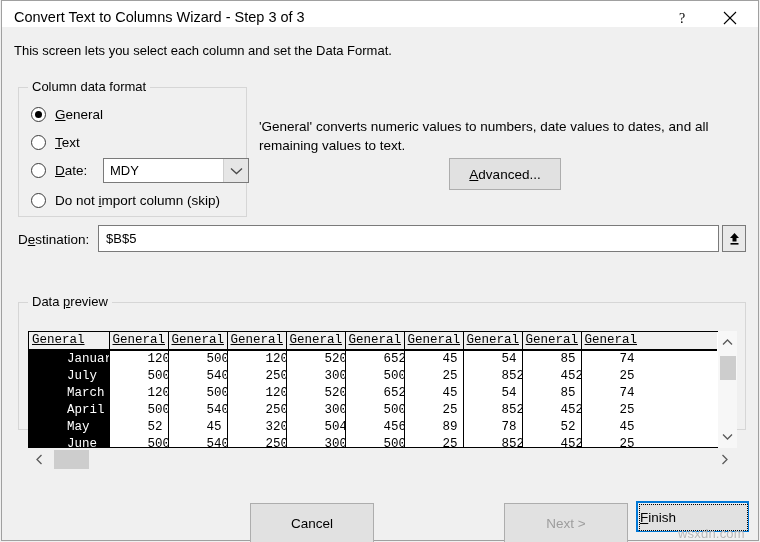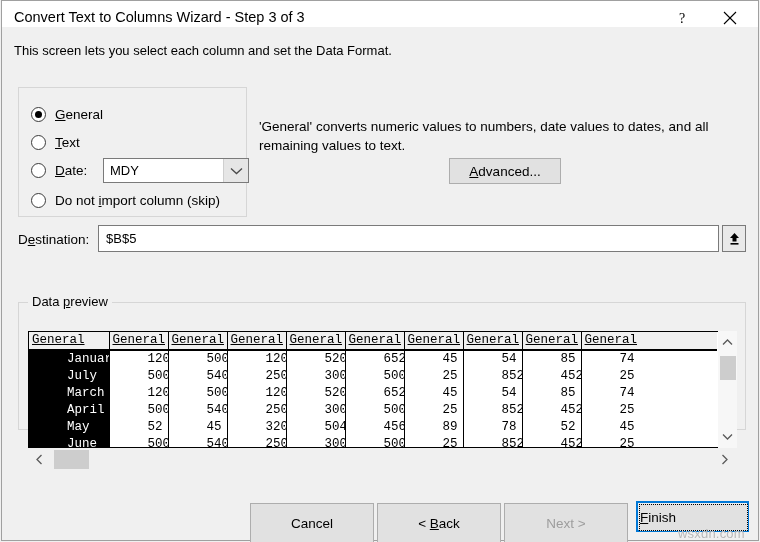--- a/index.html
+++ b/index.html
@@ -181,21 +181,21 @@
     justify-content: center;
     cursor: default;
   }
   .btn.disabled { color: #9d9d9d; }
 
   #btn-advanced {
     position: absolute;
     left: 447px;
     top: 157px;
     width: 112px;
-    height: 26px;
+    height: 32px;
   }
 
   .dest-label {
     position: absolute;
     left: 16px;
     top: 231px;
     font-size: 13.5px;
     color: #000;
   }
   #dest-input {
@@ -393,20 +393,21 @@
         <svg width="14" height="14" viewBox="0 0 14 14">
           <line x1="1" y1="1" x2="13" y2="13" stroke="#000" stroke-width="1.1"></line>
           <line x1="13" y1="1" x2="1" y2="13" stroke="#000" stroke-width="1.1"></line>
         </svg>
       </div>
     </div>
 
     <div class="intro">This screen lets you select each column and set the Data Format.</div>
 
     <div class="groupbox" id="gb-format">
+      <div class="legend">Column data format</div>
 
       <div class="radio-row" style="top:16px;">
         <span class="radio checked"></span>
         <span><span class="u">G</span>eneral</span>
       </div>
 
       <div class="radio-row" style="top:44px;">
         <span class="radio"></span>
         <span><span class="u">T</span>ext</span>
       </div>
@@ -568,23 +569,20 @@
               <polyline points="1.5,1 6,5.5 1.5,10" fill="none" stroke="#5a5a5a" stroke-width="1.3"></polyline>
             </svg>
           </div>
         </div>
       </div>
     </div>
 
     <div class="btn footer-btn" id="btn-cancel">
       <span>Cancel</span>
     </div>
-    <div class="btn footer-btn" id="btn-back">
-      <span>&lt; <span class="u">B</span>ack</span>
-    </div>
     <div class="btn footer-btn disabled" id="btn-next">
       <span>Next &gt;</span>
     </div>
     <div id="focus-ring"></div>
     <div id="btn-finish">
       <span><span class="u">F</span>inish</span>
     </div>
 
     <div id="watermark">wsxdn.com</div>
   </div>

